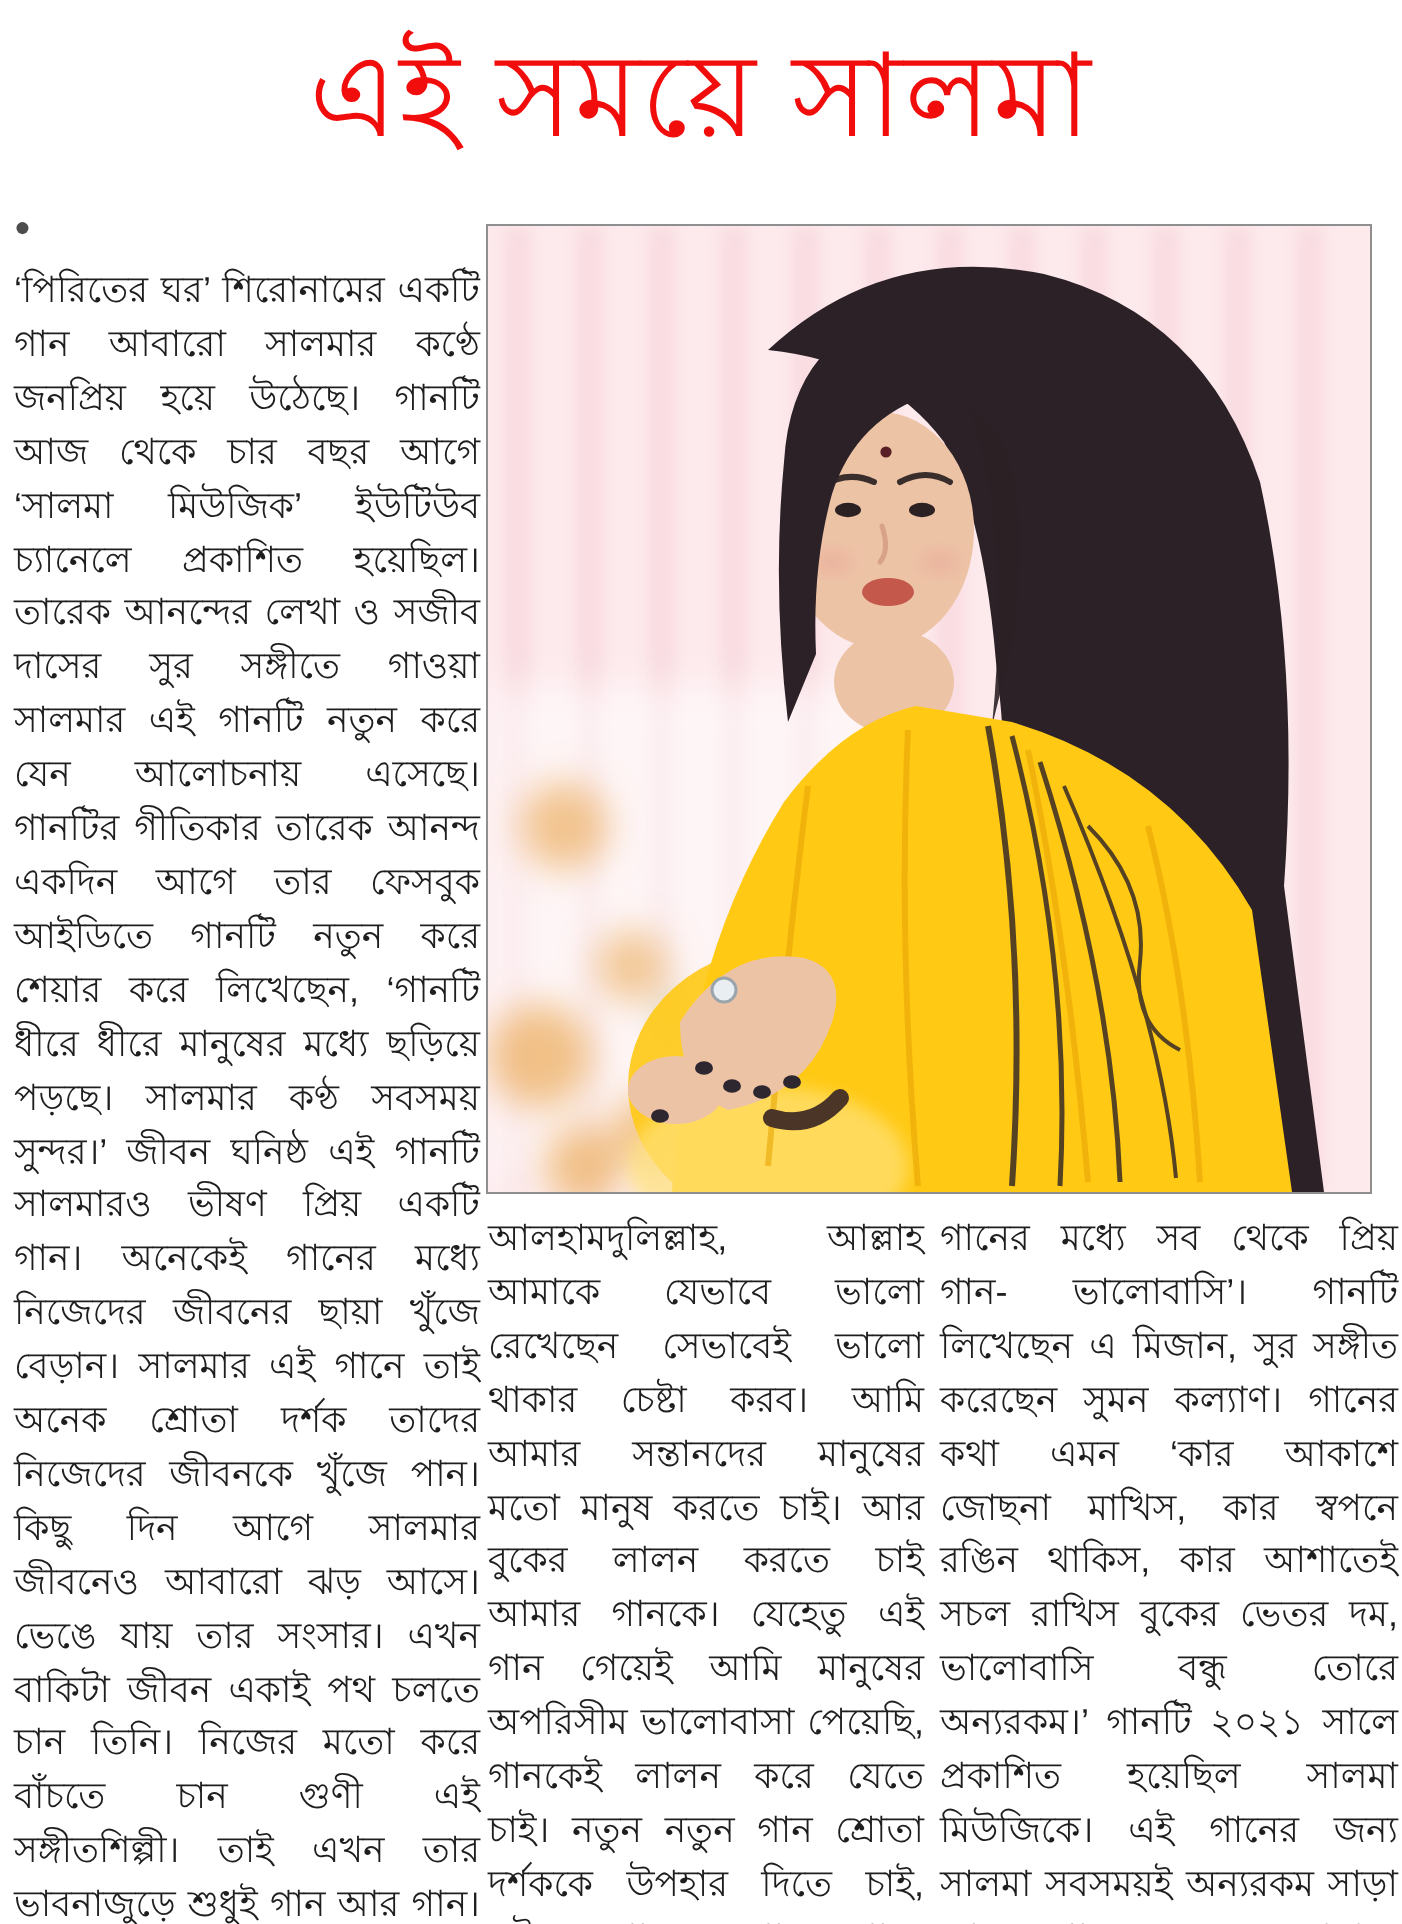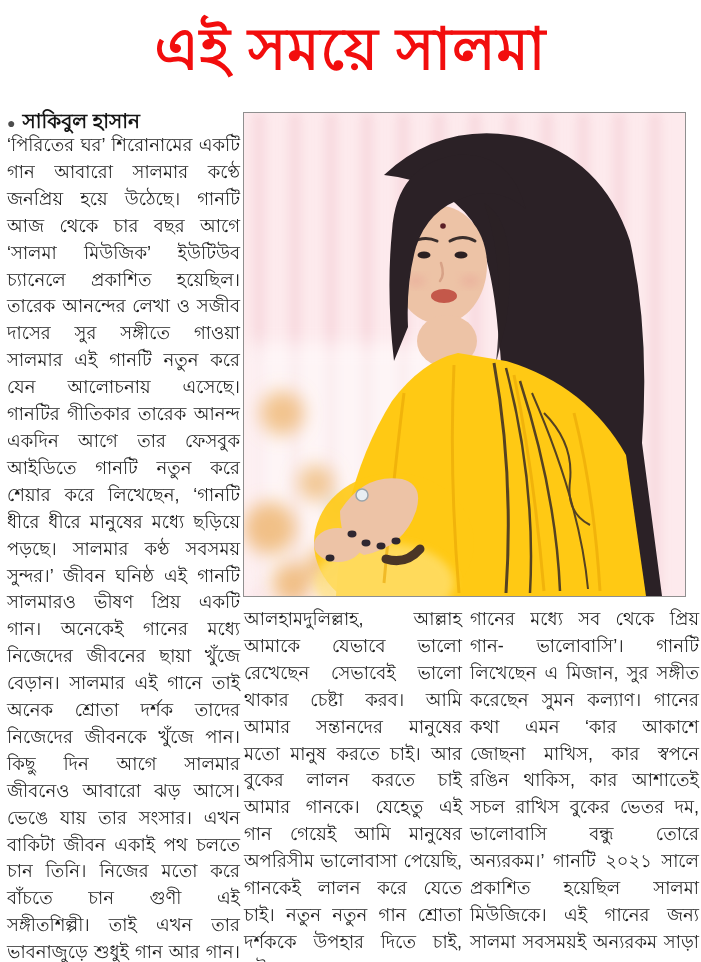--- a/index.html
+++ b/index.html
@@ -2,21 +2,21 @@
 <html style="--headline_red: #f20d0d; --body_text: #1e1e1e; --byline_bullet_gray: #4d4d4d; --photo_border: #8f8f8f; --photo_pink: #fdeaed; --photo_stripe: #f6d3d9; --saree_yellow: #ffc914; --saree_shadow: #e8a606; --hair_dark: #2b2126; --skin: #edc3a6; --lips: #c4584a; --bokeh_gold: #edb36b;"><head>
 <meta charset="utf-8">
 <style>
   html,body{margin:0;padding:0;background:#ffffff;}
   .page{
     position:relative;width:701px;height:962px;overflow:hidden;background:#ffffff;
     font-family:"Liberation Sans","DejaVu Sans",sans-serif;color:var(--body_text,#1e1e1e);
   }
   .headline{
     position:absolute;top:0;left:0;width:701px;height:100px;margin:0;
-    text-align:center;font-size:58px;line-height:98px;font-weight:bold;
+    text-align:center;font-size:58px;line-height:98px;font-weight:normal;
     color:var(--headline_red,#f20d0d);letter-spacing:1px;white-space:nowrap;
   }
   .byline{
     position:absolute;left:7px;top:106px;width:232px;
     font-size:20px;font-weight:bold;color:#151515;display:flex;align-items:center;gap:7px;
   }
   .byline .bullet{
     font-size:14px;line-height:14px;color:var(--byline_bullet_gray,#4d4d4d);
   }
   .newscol{
@@ -42,21 +42,20 @@
 </style>
 </head>
 <body>
 
 <div class="page">
 
   <h1 class="headline">এই সময়ে সালমা</h1>
 
   <div class="byline">
     <span class="bullet">●</span>
-    <span>সাকিবুল হাসান</span>
   </div>
 
   <div class="newscol col-left">‘পিরিতের ঘর’ শিরোনামের একটি গান আবারো সালমার কণ্ঠে জনপ্রিয় হয়ে উঠেছে। গানটি আজ থেকে চার বছর আগে ‘সালমা মিউজিক’ ইউটিউব চ্যানেলে প্রকাশিত হয়েছিল। তারেক আনন্দের লেখা ও সজীব দাসের সুর সঙ্গীতে গাওয়া সালমার এই গানটি নতুন করে যেন আলোচনায় এসেছে। গানটির গীতিকার তারেক আনন্দ একদিন আগে তার ফেসবুক আইডিতে গানটি নতুন করে শেয়ার করে লিখেছেন, ‘গানটি ধীরে ধীরে মানুষের মধ্যে ছড়িয়ে পড়ছে। সালমার কণ্ঠ সবসময় সুন্দর।’ জীবন ঘনিষ্ঠ এই গানটি সালমারও ভীষণ প্রিয় একটি গান। অনেকেই গানের মধ্যে নিজেদের জীবনের ছায়া খুঁজে বেড়ান। সালমার এই গানে তাই অনেক শ্রোতা দর্শক তাদের নিজেদের জীবনকে খুঁজে পান। কিছু দিন আগে সালমার জীবনেও আবারো ঝড় আসে। ভেঙে যায় তার সংসার। এখন বাকিটা জীবন একাই পথ চলতে চান তিনি। নিজের মতো করে বাঁচতে চান গুণী এই সঙ্গীতশিল্পী। তাই এখন তার ভাবনাজুড়ে শুধুই গান আর গান। এই সময়ে সালমা ভীষণ ব্যস্ত সময় পার করছেন স্টেজ শোতে। গত শনিবারই তিনি কক্সবাজারে একটি স্টেজ শোতে সঙ্গীত পরিবেশন করেছেন। সাথে ছিলেন সাব্বির জামানও। এর আগে তিনি সাভারের আশুলিয়াতে একটি শোতে সঙ্গীত পরিবেশন করেছেন। তারও কয়েক দিন আগে ছিল তার জন্মদিন। যদিও জন্মদিনে মন খারাপ ছিল তার। কিন্তু মেয়ে সাফিয়াকে নিয়ে সময়টা ভালোভাবে কাটানোর চেষ্টা করেন তিনি। সাথে ছিল তার বাবা-মা আর ভাই। সালমা বলেন, ‘এখন আসলে জীবন নিয়ে বিষদ পরিকল্পনা করি না, ভাবিও না।</div>
 
   <figure class="photo" style="margin:0">
     <svg viewBox="0 0 441 483" preserveAspectRatio="none">
       <defs>
         <filter id="blurBig" x="-50%" y="-50%" width="200%" height="200%">
             <feGaussianBlur stdDeviation="9"></feGaussianBlur>
           </filter>

